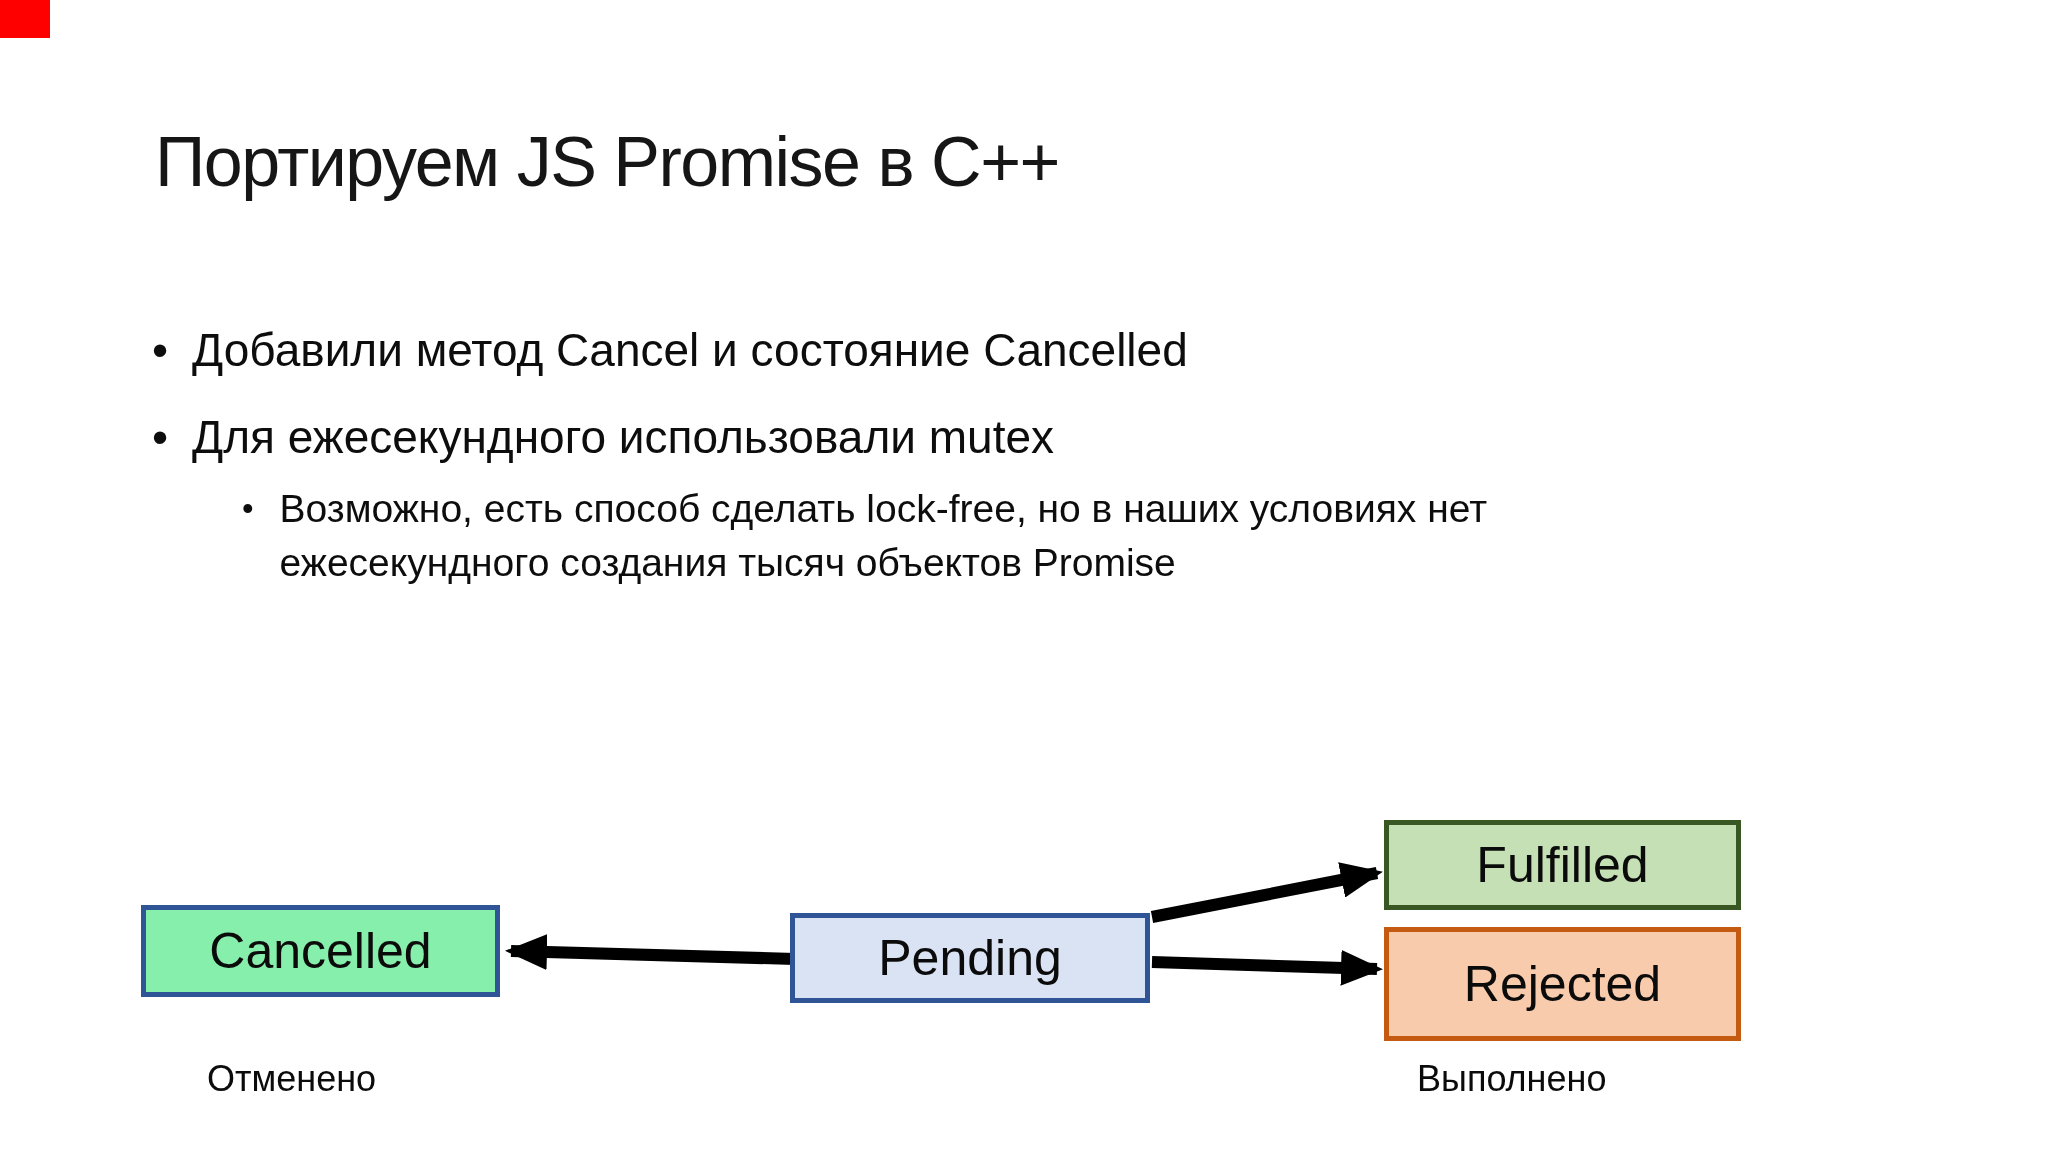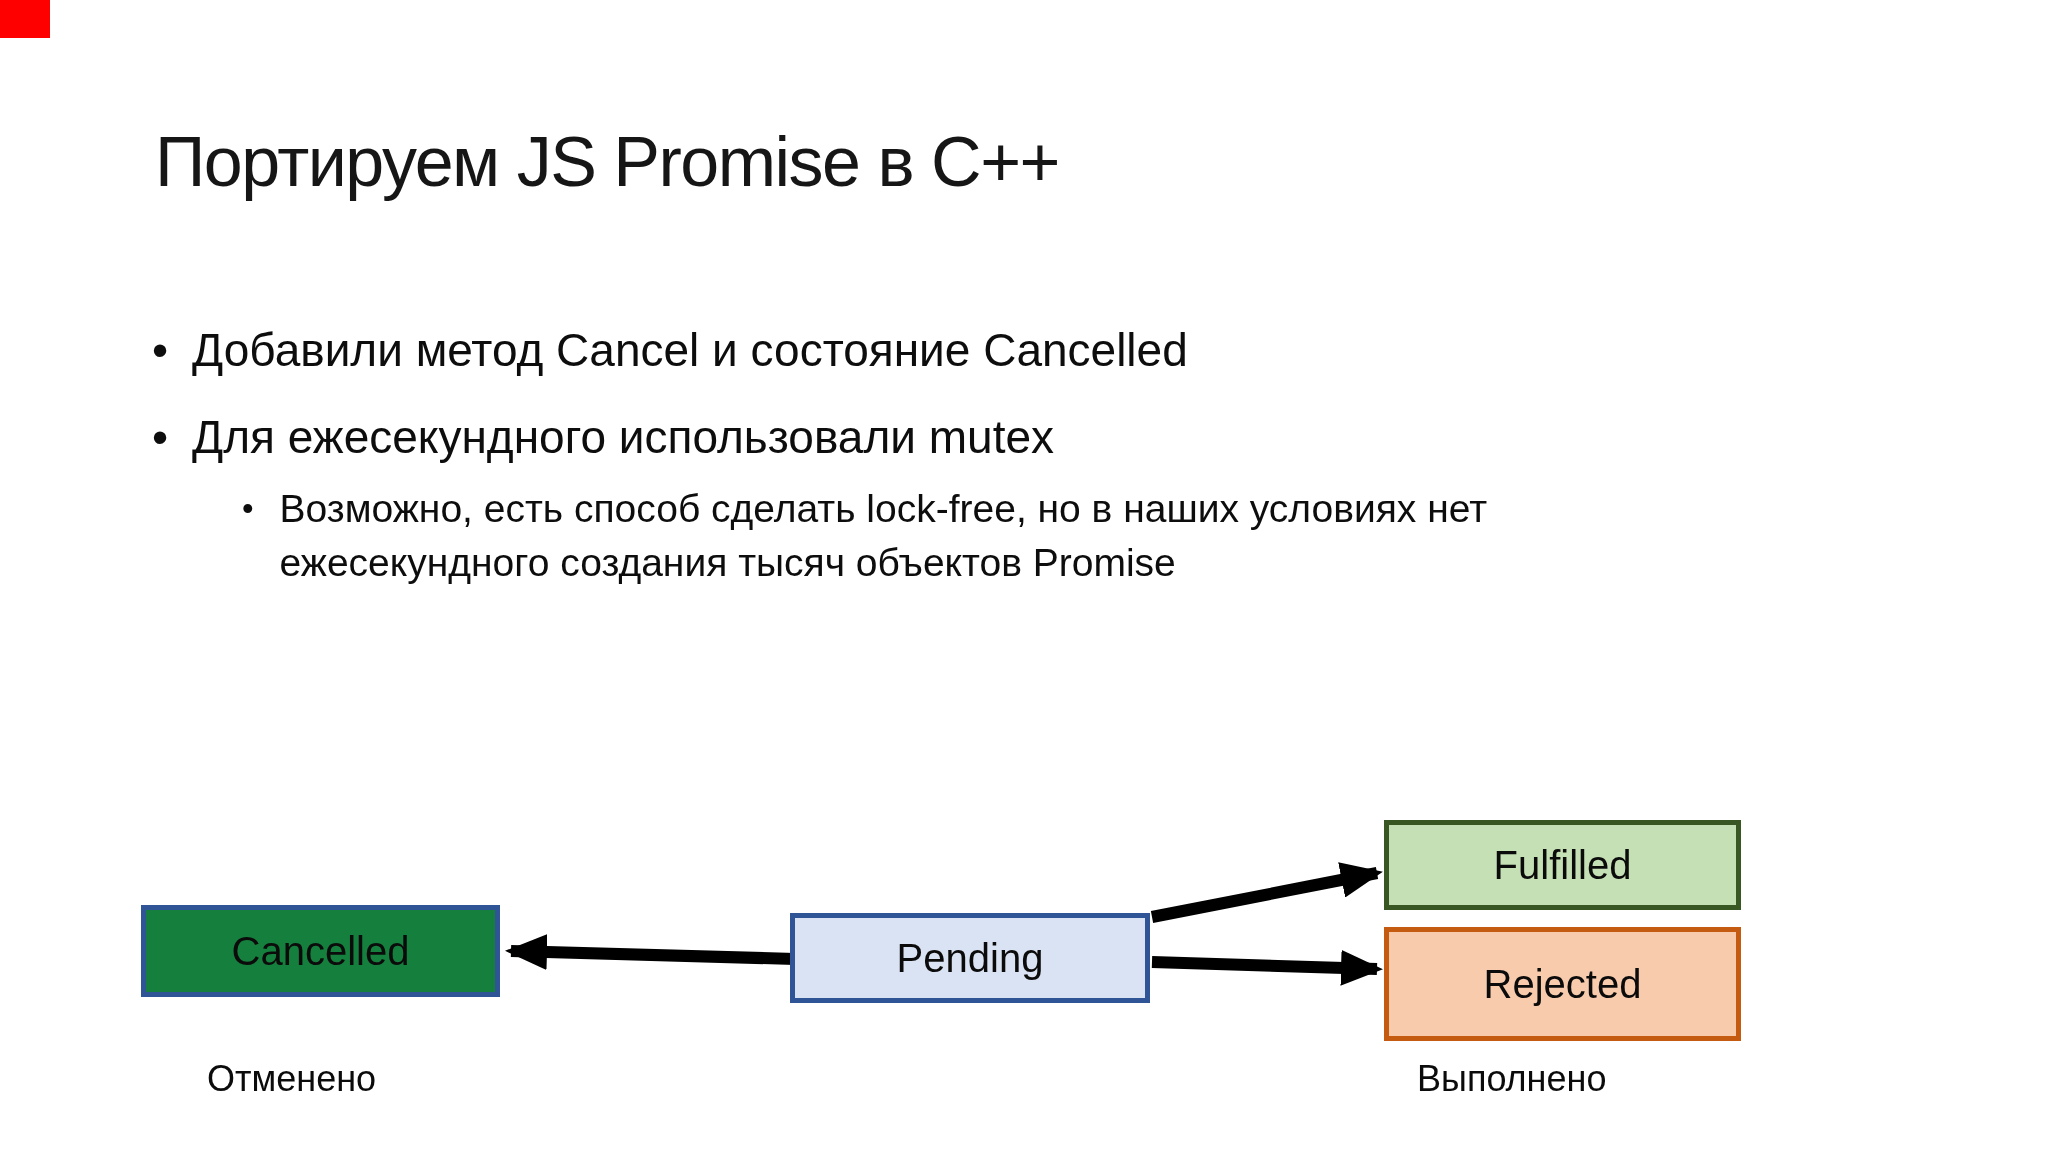--- a/index.html
+++ b/index.html
@@ -48,21 +48,21 @@
     pointer-events: none;
   }
 
   .state {
     position: absolute;
     box-sizing: border-box;
     border: 5px solid #000;
     display: flex;
     align-items: center;
     justify-content: center;
-    font-size: 40px;
+    font-size: 50px;
     color: #0b0b0b;
   }
   .state-cancelled { left: 141px;  top: 905px; width: 359px; height: 92px; background: #dae3f3; border-color: #2f5597; }
   .state-pending   { left: 790px;  top: 913px; width: 360px; height: 90px; background: #dae3f3; border-color: #2f5597; justify-content: center; }
   .state-fulfilled { left: 1384px; top: 820px; width: 357px; height: 90px; background: #c5e0b4; border-color: #385723; }
   .state-rejected  { left: 1384px; top: 927px; width: 357px; height: 114px; background: #f8cbad; border-color: #c55a11; }
 
   .caption { position: absolute; font-size: 36px; line-height: 1.15; color: #0b0b0b; white-space: nowrap; }
   .caption-cancelled { left: 207px;  top: 1058px; }
   .caption-pending   { left: 810px;  top: 1058px; }
@@ -96,21 +96,21 @@
     <defs>
       <marker id="ah" viewBox="0 0 4 3" markerWidth="4" markerHeight="3" refX="3" refY="1.5" orient="auto" markerUnits="strokeWidth">
         <polygon points="0,0 3.5,1.5 0,3" fill="#000000"></polygon>
       </marker>
     </defs>
     <line x1="795" y1="959" x2="511" y2="951" stroke="#000000" stroke-width="12" marker-end="url(#ah)"></line>
     <line x1="1152" y1="917" x2="1377" y2="873" stroke="#000000" stroke-width="12" marker-end="url(#ah)"></line>
     <line x1="1152" y1="962" x2="1377" y2="969" stroke="#000000" stroke-width="12" marker-end="url(#ah)"></line>
   </svg>
 
-  <div class="state state-cancelled" style="background: #15803d; border-color: rgb(47, 85, 151); align-items: center;">
+  <div class="state state-cancelled" style="background: #86efac; border-color: rgb(47, 85, 151); align-items: center;">
     <span>Cancelled</span>
   </div>
 
   <div class="state state-pending" style="background: rgb(218, 227, 243); border-color: rgb(47, 85, 151);">
     <span>Pending</span>
   </div>
 
   <div class="state state-fulfilled" style="background: rgb(197, 224, 180); border-color: rgb(56, 87, 35);">
     <span>Fulfilled</span>
   </div>

